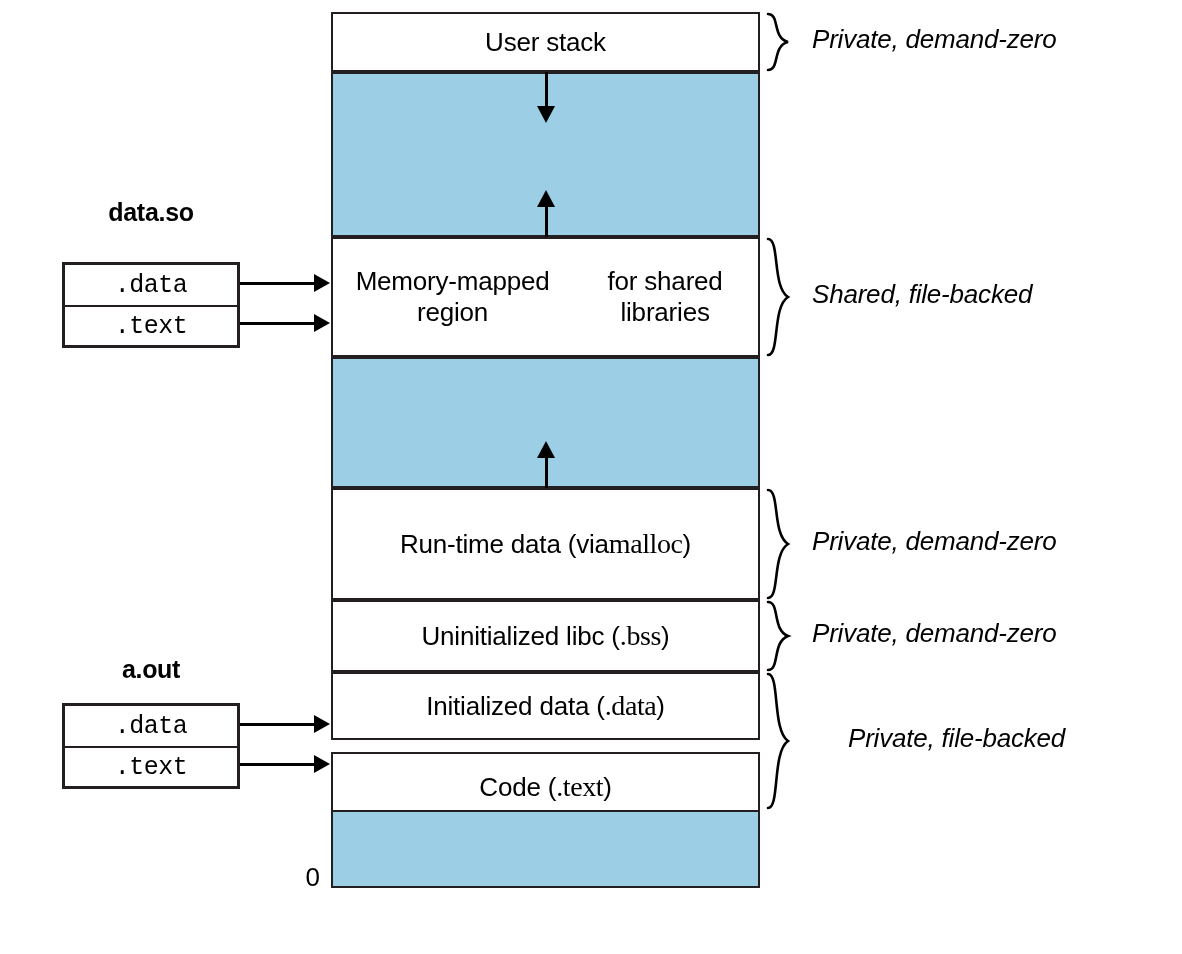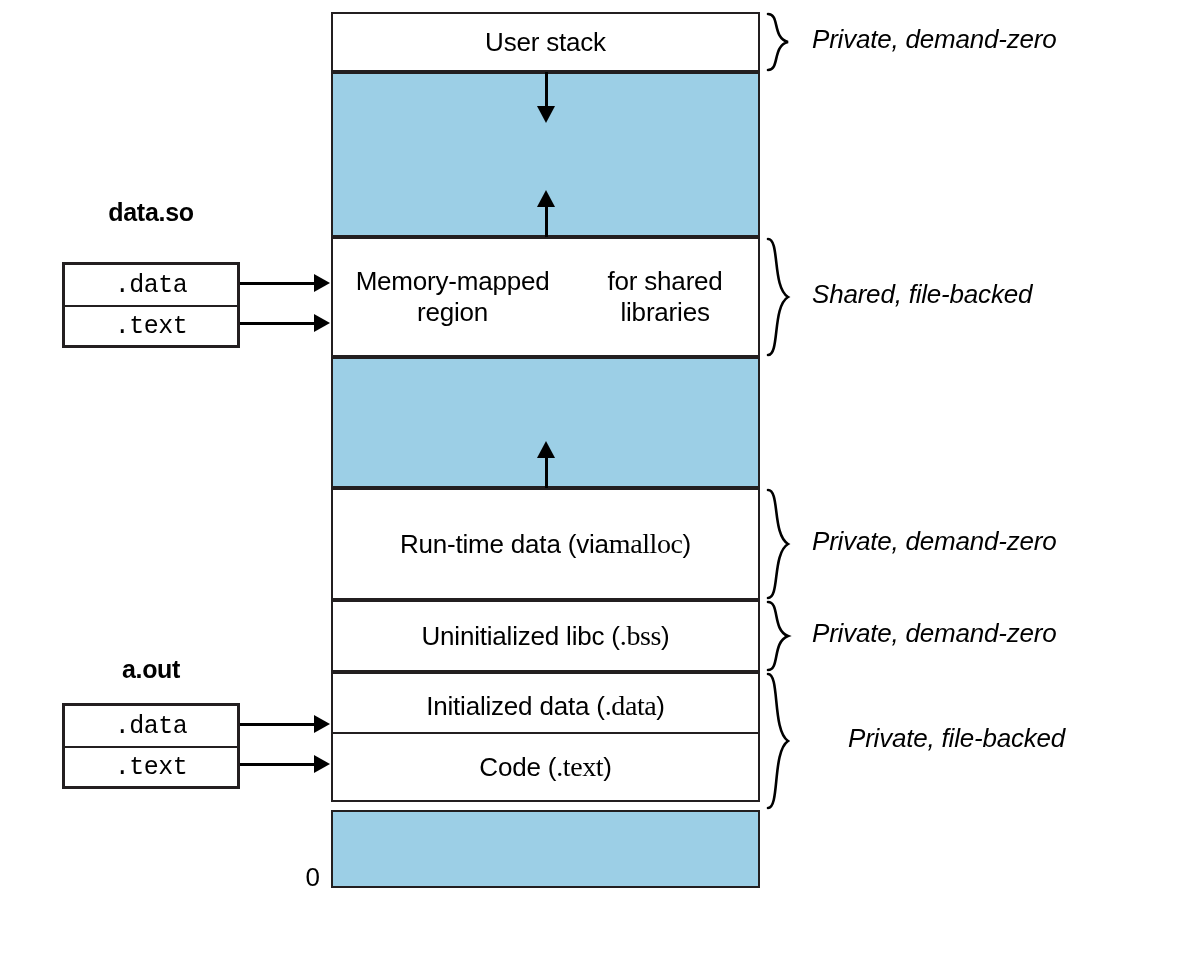--- a/index.html
+++ b/index.html
@@ -196,21 +196,21 @@
         <span class="mono">.bss</span>
         <span>)</span>
     </div>
 
     <div class="block" style="top:660px; height:68px;">
       <span>Initialized data (</span>
         <span class="mono">.data</span>
         <span>)</span>
     </div>
 
-    <div class="block" style="top:720px; height:70px;">
+    <div class="block" style="top:740px; height:70px;">
       <span>Code (</span>
         <span class="mono">.text</span>
         <span>)</span>
     </div>
 
     <div class="block blue" style="top:798px; height:78px;"></div>
   </div>
 
   <div class="arrow down" style="left:546px; top:72px;">
     <div class="shaft" style="top:0px; height:36px;"></div>

